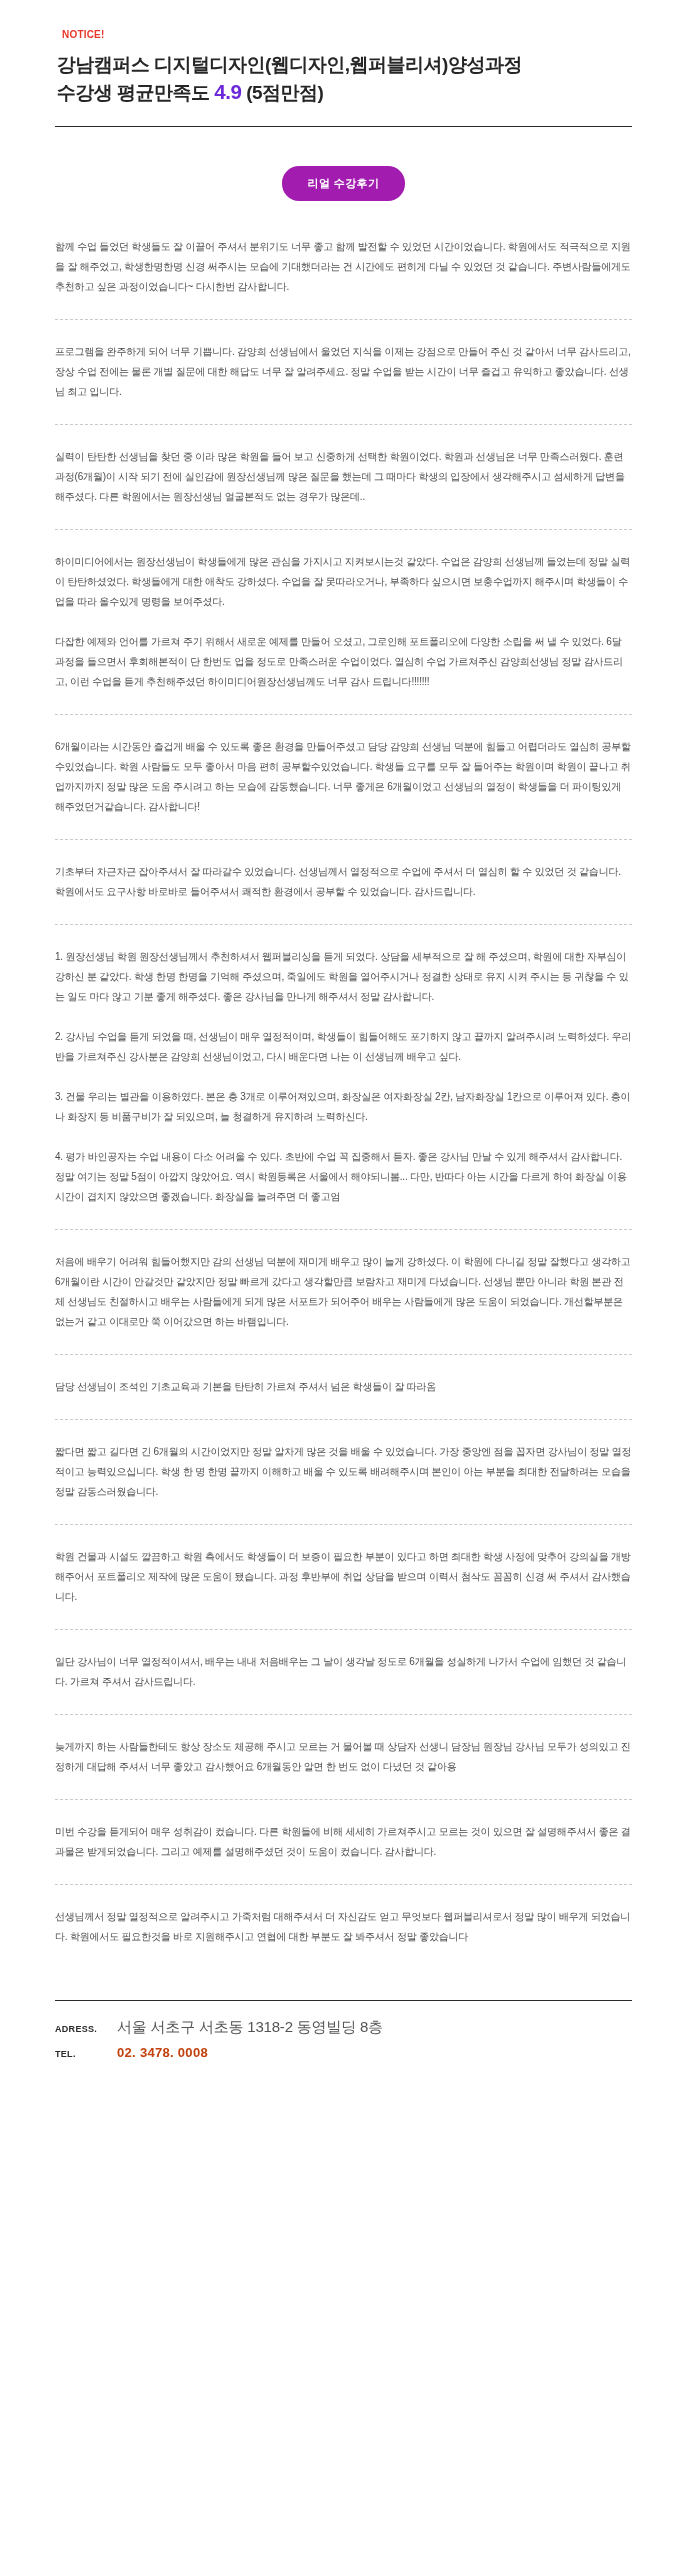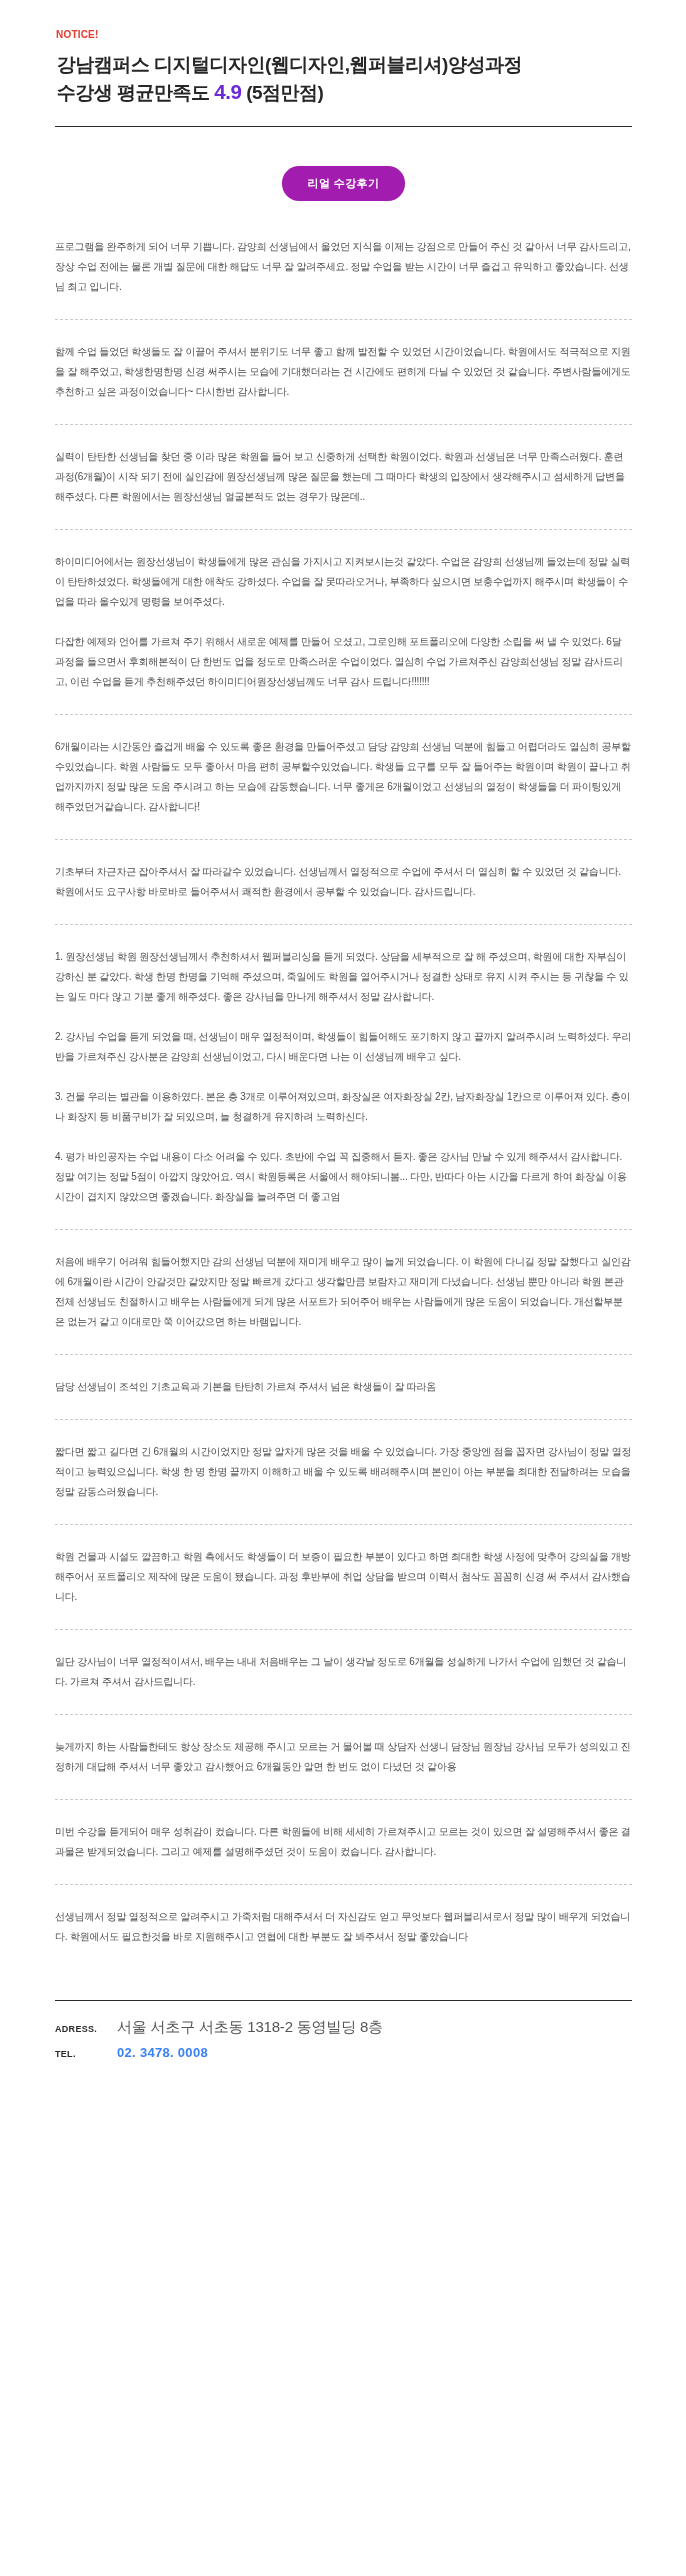--- a/index.html
+++ b/index.html
@@ -26,21 +26,21 @@
     margin: 0 auto;
     padding-top: 29px;
   }
 
   
   .notice {
     color: #e8392e;
     font-size: 10px;
     font-weight: bold;
     letter-spacing: 0.2px;
-    margin: 0 0 12px 1px;
+    margin: 0 0 12px 7px;
   }
   .headline {
     font-size: 19px;
     line-height: 1.38;
     font-weight: bold;
     color: #262626;
     letter-spacing: -0.5px;
     margin: 0 0 1.7px 1.7px;
   }
   .headline .score {
@@ -110,21 +110,21 @@
     letter-spacing: 0.3px;
   }
   .footer-value {
     font-size: 15px;
     color: #555;
     letter-spacing: -0.2px;
   }
   .footer-tel {
     font-size: 13px;
     font-weight: bold;
-    color: #3b82f6;
+    color: #c2410c;
     letter-spacing: 0.3px;
   }
 </style>
 </head>
 <body>
 
 <div class="page">
   <div class="inner">
 
     <div>
@@ -134,36 +134,36 @@
         <span>수강생 평균만족도 </span><span class="score">4.9</span><span class="score-sub"> (5점만점)</span>
       </h1>
       <hr class="rule">
     </div>
 
     <div class="cta-wrap">
       <button class="cta">리얼 수강후기</button>
     </div>
 
     <div class="reviews">
+      <p class="review">함께 수업 들었던 학생들도 잘 이끌어 주셔서 분위기도 너무 좋고 함께 발전할 수 있었던 시간이었습니다. 학원에서도 적극적으로 지원을 잘 해주었고, 학생한명한명 신경 써주시는 모습에 기대했더라는 건 시간에도 편히게 다닐 수 있었던 것 같습니다. 주변사람들에게도 추천하고 싶은 과정이었습니다~ 다시한번 감사합니다.</p>
       <p class="review">프로그램을 완주하게 되어 너무 기쁩니다. 감양희 선생님에서 울었던 지식을 이제는 강점으로 만들어 주신 것 같아서 너무 감사드리고, 장상 수업 전에는 물론 개별 질문에 대한 해답도 너무 잘 알려주세요. 정말 수업을 받는 시간이 너무 즐겁고 유익하고 좋았습니다. 선생님 최고 입니다.</p>
-      <p class="review">함께 수업 들었던 학생들도 잘 이끌어 주셔서 분위기도 너무 좋고 함께 발전할 수 있었던 시간이었습니다. 학원에서도 적극적으로 지원을 잘 해주었고, 학생한명한명 신경 써주시는 모습에 기대했더라는 건 시간에도 편히게 다닐 수 있었던 것 같습니다. 주변사람들에게도 추천하고 싶은 과정이었습니다~ 다시한번 감사합니다.</p>
       <p class="review">실력이 탄탄한 선생님을 찾던 중 이라 많은 학원을 들어 보고 신중하게 선택한 학원이었다. 학원과 선생님은 너무 만족스러웠다. 훈련과정(6개월)이 시작 되기 전에 실인감에 원장선생님께 많은 질문을 했는데 그 때마다 학생의 입장에서 생각해주시고 섬세하게 답변을 해주셨다. 다른 학원에서는 원장선생님 얼굴본적도 없는 경우가 많은데..</p>
       <p class="review">하이미디어에서는 원장선생님이 학생들에게 많은 관심을 가지시고 지켜보시는것 같았다. 수업은 감양희 선생님께 들었는데 정말 실력이 탄탄하셨었다. 학생들에게 대한 애착도 강하셨다. 수업을 잘 못따라오거나, 부족하다 싶으시면 보충수업까지 해주시며 학생들이 수업을 따라 올수있게 명령을 보여주셨다.
 
 다잡한 예제와 언어를 가르쳐 주기 위해서 새로운 예제를 만들어 오셨고, 그로인해 포트폴리오에 다양한 소립을 써 낼 수 있었다. 6달 과정을 들으면서 후회해본적이 단 한번도 업을 정도로 만족스러운 수업이었다. 열심히 수업 가르쳐주신 감양희선생님 정말 감사드리고, 이런 수업을 듣게 추천해주셨던 하이미디어원장선생님께도 너무 감사 드립니다!!!!!!!</p>
       <p class="review">6개월이라는 시간동안 즐겁게 배울 수 있도록 좋은 환경을 만들어주셨고 담당 감양희 선생님 덕분에 힘들고 어렵더라도 열심히 공부할수있었습니다. 학원 사람들도 모두 좋아서 마음 편히 공부할수있었습니다. 학생들 요구를 모두 잘 들어주는 학원이며 학원이 끝나고 취업까지까지 정말 많은 도움 주시려고 하는 모습에 감동했습니다. 너무 좋게은 6개월이었고 선생님의 열정이 학생들을 더 파이팅있게 해주었던거같습니다. 감사합니다!</p>
       <p class="review">기초부터 차근차근 잡아주셔서 잘 따라갈수 있었습니다. 선생님께서 열정적으로 수업에 주셔서 더 열심히 할 수 있었던 것 같습니다. 학원에서도 요구사항 바로바로 들어주셔서 쾌적한 환경에서 공부할 수 있었습니다. 감사드립니다.</p>
       <p class="review">1. 원장선생님 학원 원장선생님께서 추천하셔서 웹퍼블리싱을 듣게 되었다. 상담을 세부적으로 잘 해 주셨으며, 학원에 대한 자부심이 강하신 분 같았다. 학생 한명 한명을 기억해 주셨으며, 죽일에도 학원을 열어주시거나 정결한 상태로 유지 시켜 주시는 등 귀찮을 수 있는 일도 마다 않고 기분 좋게 해주셨다. 좋은 강사님을 만나게 해주셔서 정말 감사합니다.
 
 2. 강사님 수업을 듣게 되었을 때, 선생님이 매우 열정적이며, 학생들이 힘들어해도 포기하지 않고 끝까지 알려주시려 노력하셨다. 우리 반을 가르쳐주신 강사분은 감양희 선생님이었고, 다시 배운다면 나는 이 선생님께 배우고 싶다.
 
 3. 건물 우리는 별관을 이용하였다. 본은 층 3개로 이루어져있으며, 화장실은 여자화장실 2칸, 남자화장실 1칸으로 이루어져 있다. 층이나 화장지 등 비품구비가 잘 되있으며, 늘 청결하게 유지하려 노력하신다.
 
 4. 평가 바인공자는 수업 내용이 다소 어려울 수 있다. 초반에 수업 꼭 집중해서 듣자. 좋은 강사님 만날 수 있게 해주셔서 감사합니다. 정말 여기는 정말 5점이 아깝지 않았어요. 역시 학원등록은 서울에서 해야되니봄... 다만, 반따다 아는 시간을 다르게 하여 화장실 이용 시간이 겹치지 않았으면 좋겠습니다. 화장실을 늘려주면 더 좋고엄</p>
-      <p class="review">처음에 배우기 어려워 힘들어했지만 감의 선생님 덕분에 재미게 배우고 많이 늘게 되었습니다. 이 학원에 다니길 정말 잘했다고 실인감에 6개월이란 시간이 안갈것만 같았지만 정말 빠르게 갔다고 생각할만큼 보람차고 재미게 다녔습니다. 선생님 뿐만 아니라 학원 본관 전체 선생님도 친절하시고 배우는 사람들에게 되게 많은 서포트가 되어주어 배우는 사람들에게 많은 도움이 되었습니다. 개선할부분은 없는거 같고 이대로만 쭉 이어갔으면 하는 바램입니다.</p>
+      <p class="review">처음에 배우기 어려워 힘들어했지만 감의 선생님 덕분에 재미게 배우고 많이 늘게 강하셨다. 이 학원에 다니길 정말 잘했다고 생각하고 6개월이란 시간이 안갈것만 같았지만 정말 빠르게 갔다고 생각할만큼 보람차고 재미게 다녔습니다. 선생님 뿐만 아니라 학원 본관 전체 선생님도 친절하시고 배우는 사람들에게 되게 많은 서포트가 되어주어 배우는 사람들에게 많은 도움이 되었습니다. 개선할부분은 없는거 같고 이대로만 쭉 이어갔으면 하는 바램입니다.</p>
       <p class="review">담당 선생님이 조석인 기초교육과 기본을 탄탄히 가르쳐 주셔서 넘은 학생들이 잘 따라옴</p>
       <p class="review">짧다면 짧고 길다면 긴 6개월의 시간이었지만 정말 알차게 많은 것을 배울 수 있었습니다. 가장 중앙엔 점을 꼽자면 강사님이 정말 열정적이고 능력있으십니다. 학생 한 명 한명 끝까지 이해하고 배울 수 있도록 배려해주시며 본인이 아는 부분을 최대한 전달하려는 모습을 정말 감동스러웠습니다.</p>
       <p class="review">학원 건물과 시설도 깔끔하고 학원 측에서도 학생들이 더 보증이 필요한 부분이 있다고 하면 최대한 학생 사정에 맞추어 강의실을 개방해주어서 포트폴리오 제작에 많은 도움이 됐습니다. 과정 후반부에 취업 상담을 받으며 이력서 첨삭도 꼼꼼히 신경 써 주셔서 감사했습니다.</p>
       <p class="review">일단 강사님이 너무 열정적이셔서, 배우는 내내 처음배우는 그 날이 생각날 정도로 6개월을 성실하게 나가서 수업에 임했던 것 같습니다. 가르쳐 주셔서 감사드립니다.</p>
       <p class="review">늦게까지 하는 사람들한테도 항상 장소도 체공해 주시고 모르는 거 물어볼 때 상담자 선생니 담장님 원장님 강사님 모두가 성의있고 진정하게 대답해 주셔서 너무 좋았고 감사했어요 6개월동안 알면 한 번도 없이 다녔던 것 같아용</p>
       <p class="review">미번 수강을 듣게되어 매우 성취감이 컸습니다. 다른 학원들에 비해 세세히 가르쳐주시고 모르는 것이 있으면 잘 설명해주셔서 좋은 결과물은 받게되었습니다. 그리고 예제를 설명해주셨던 것이 도움이 컸습니다. 감사합니다.</p>
       <p class="review">선생님께서 정말 열정적으로 알려주시고 가죽처럼 대해주셔서 더 자신감도 얻고 무엇보다 웹퍼블리셔로서 정말 많이 배우게 되었습니다. 학원에서도 필요한것을 바로 지원해주시고 연협에 대한 부분도 잘 봐주셔서 정말 좋았습니다</p>
     </div>
 
     <div class="footer">

